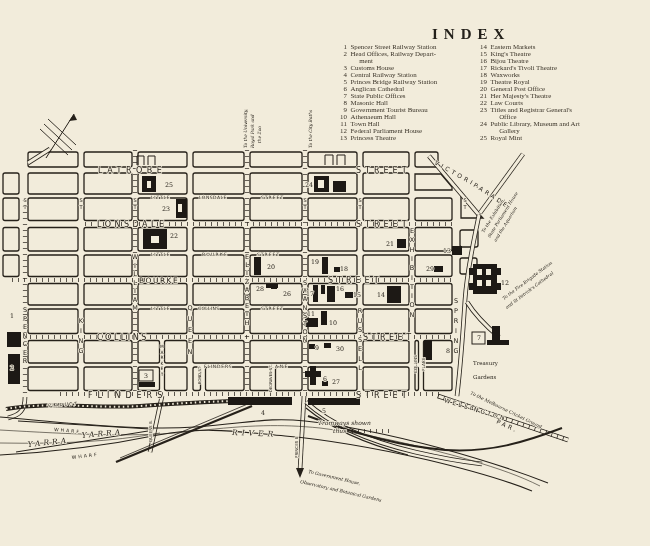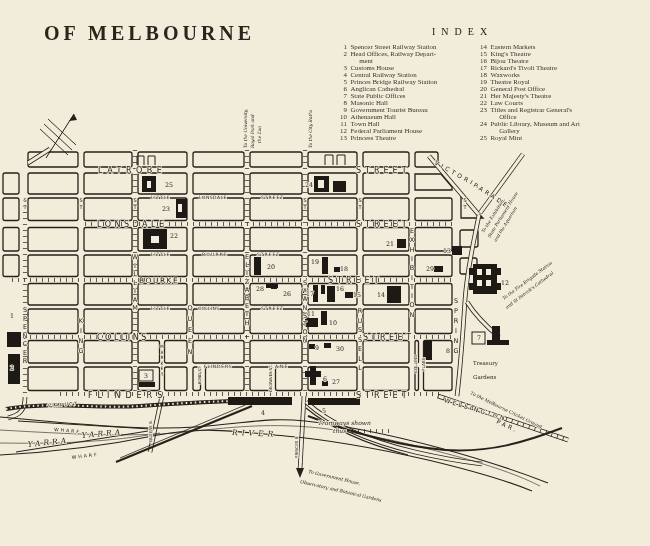--- a/index.html
+++ b/index.html
@@ -1,21 +1,21 @@
 <!DOCTYPE html>
 <html><head>
 <meta charset="utf-8">
 <style>
   html,body{margin:0;padding:0;background:#e8e2d2;}
   .page{position:relative;width:650px;height:546px;background:#f2ecdb;overflow:hidden;
         font-family:"Liberation Serif",serif;}
   .title{position:absolute;left:44px;top:20px;font-size:20px;letter-spacing:4px;
          line-height:27px;color:#2b241c;font-weight:600;}
   .index{position:absolute;left:336px;top:24px;width:306px;color:#332c22;}
-  .index-heading{position:absolute;left:96px;top:2px;font-size:10px;font-weight:400;
+  .index-heading{position:absolute;left:96px;top:2px;font-size:15px;font-weight:700;
          letter-spacing:6px;color:#23201a;}
   .index-cols{position:absolute;top:19px;left:0;display:flex;}
   .index-col{display:block;}
   .index-col.left{width:140px;}
   .index-col.right{width:160px;}
   .idx-row{display:flex;font-size:6.9px;line-height:7px;color:#3a3328;}
   .idx-num{width:11px;text-align:right;margin-right:3.5px;flex:none;}
   .idx-label{white-space:pre-wrap;}
   svg#map-svg{position:absolute;left:0;top:0;}
   .blk{fill:#f2ecdb;stroke:#26211a;stroke-width:1.3;}
@@ -399,21 +399,20 @@
         <text x="169" y="187" text-anchor="middle">25</text>
         <text x="287" y="296" text-anchor="middle">26</text>
         <text x="336" y="384" text-anchor="middle">27</text>
         <text x="260" y="291" text-anchor="middle">28</text>
         <text x="430" y="271" text-anchor="middle">29</text>
         <text x="340" y="351" text-anchor="middle">30</text>
       </g>
   </svg>
 
   <div class="title">
-    <div>OF MELBOURNE</div>
   </div>
 
   <div class="index">
     <div class="index-heading">INDEX</div>
     <div class="index-cols">
       <div class="index-col left" id="idx-left">
           <div class="idx-row">
             <span class="idx-num">1</span>
             <span class="idx-label">Spencer Street Railway Station</span>
           </div>

